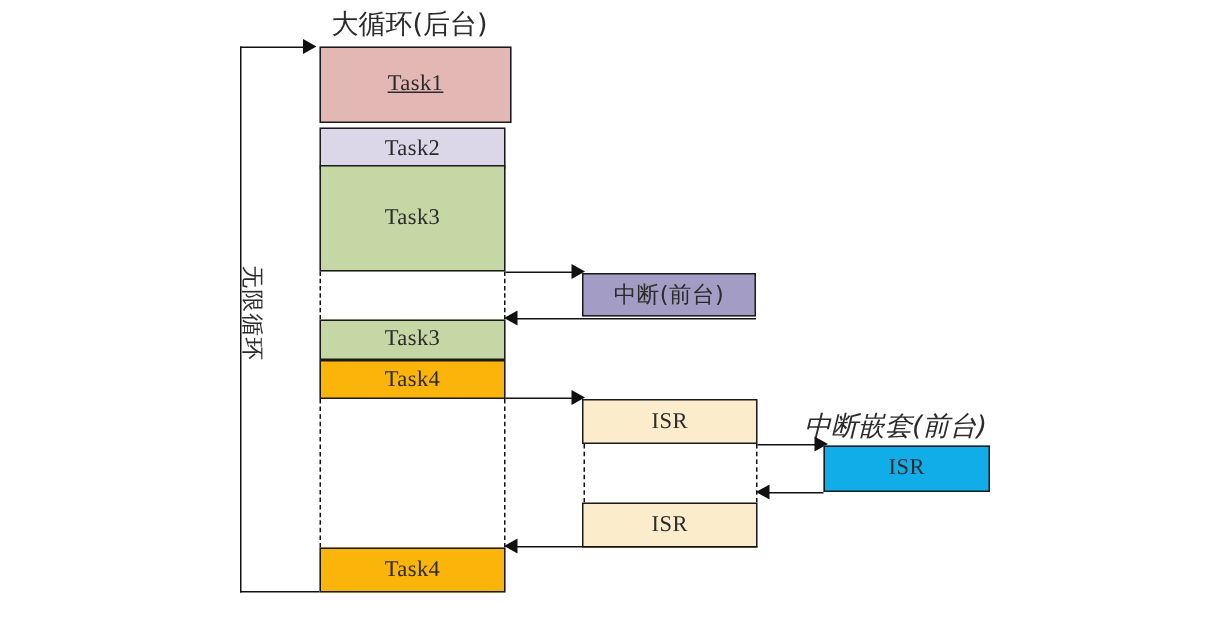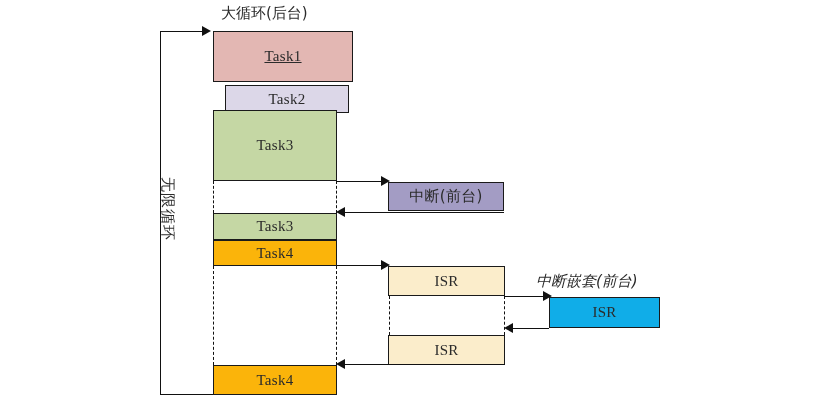--- a/index.html
+++ b/index.html
@@ -24,21 +24,21 @@
     display: flex;
     align-items: center;
     justify-content: center;
     font-size: 15px;
     color: #2b2b2b;
     letter-spacing: 0.3px;
     white-space: nowrap;
   }
   .label {
     position: absolute;
-    font-size: 15px;
+    font-size: 18px;
     color: #2b2b2b;
     white-space: nowrap;
     font-family: "Liberation Sans", "DejaVu Sans", sans-serif;
   }
   .cjk {
     font-family: "DejaVu Sans", "Liberation Sans", sans-serif;
   }
   .vline {
     position: absolute;
     border-left: 1px solid #111;
@@ -88,23 +88,23 @@
 
   <div class="vline" style="left:160px; top:31px; height:364px;"></div>
 
   <div class="hline" style="left:160px; top:394px; width:53px;"></div>
 
   <div class="hline" style="left:160px; top:31px; width:44px;"></div>
   <div class="arrowhead arrow-right" style="left:202px; top:26px;"></div>
 
   <div class="vtext" style="left:177px; top:177px;">无限循环</div>
 
-  <div class="box" style="left:213px; top:31px; width:140px; height:51px; background:#e3b7b3;text-decoration:underline;">Task1</div>
+  <div class="box" style="left:213px; top:31px; width:128px; height:51px; background:#e3b7b3;text-decoration:underline;">Task1</div>
 
-  <div class="box" style="left:213px; top:85px; width:124px; height:28px; background:#dcd7e8;margin-left:12px;">Task2</div>
+  <div class="box" style="left:213px; top:85px; width:124px; height:28px; background:#dcd7e8;">Task2</div>
 
   <div class="box" style="left:213px; top:110px; width:124px; height:71px; background:#c5d7a4;">Task3</div>
 
   <div class="dashline" style="left:213px; top:181px; height:32px;"></div>
   <div class="dashline" style="left:336px; top:181px; height:32px;"></div>
 
   <div class="box" style="left:213px; top:213px; width:124px; height:27px; background:#c5d7a4;">Task3</div>
 
   <div class="box" style="left:213px; top:240px; width:124px; height:26px; background:#fbb40a;">Task4</div>
 

